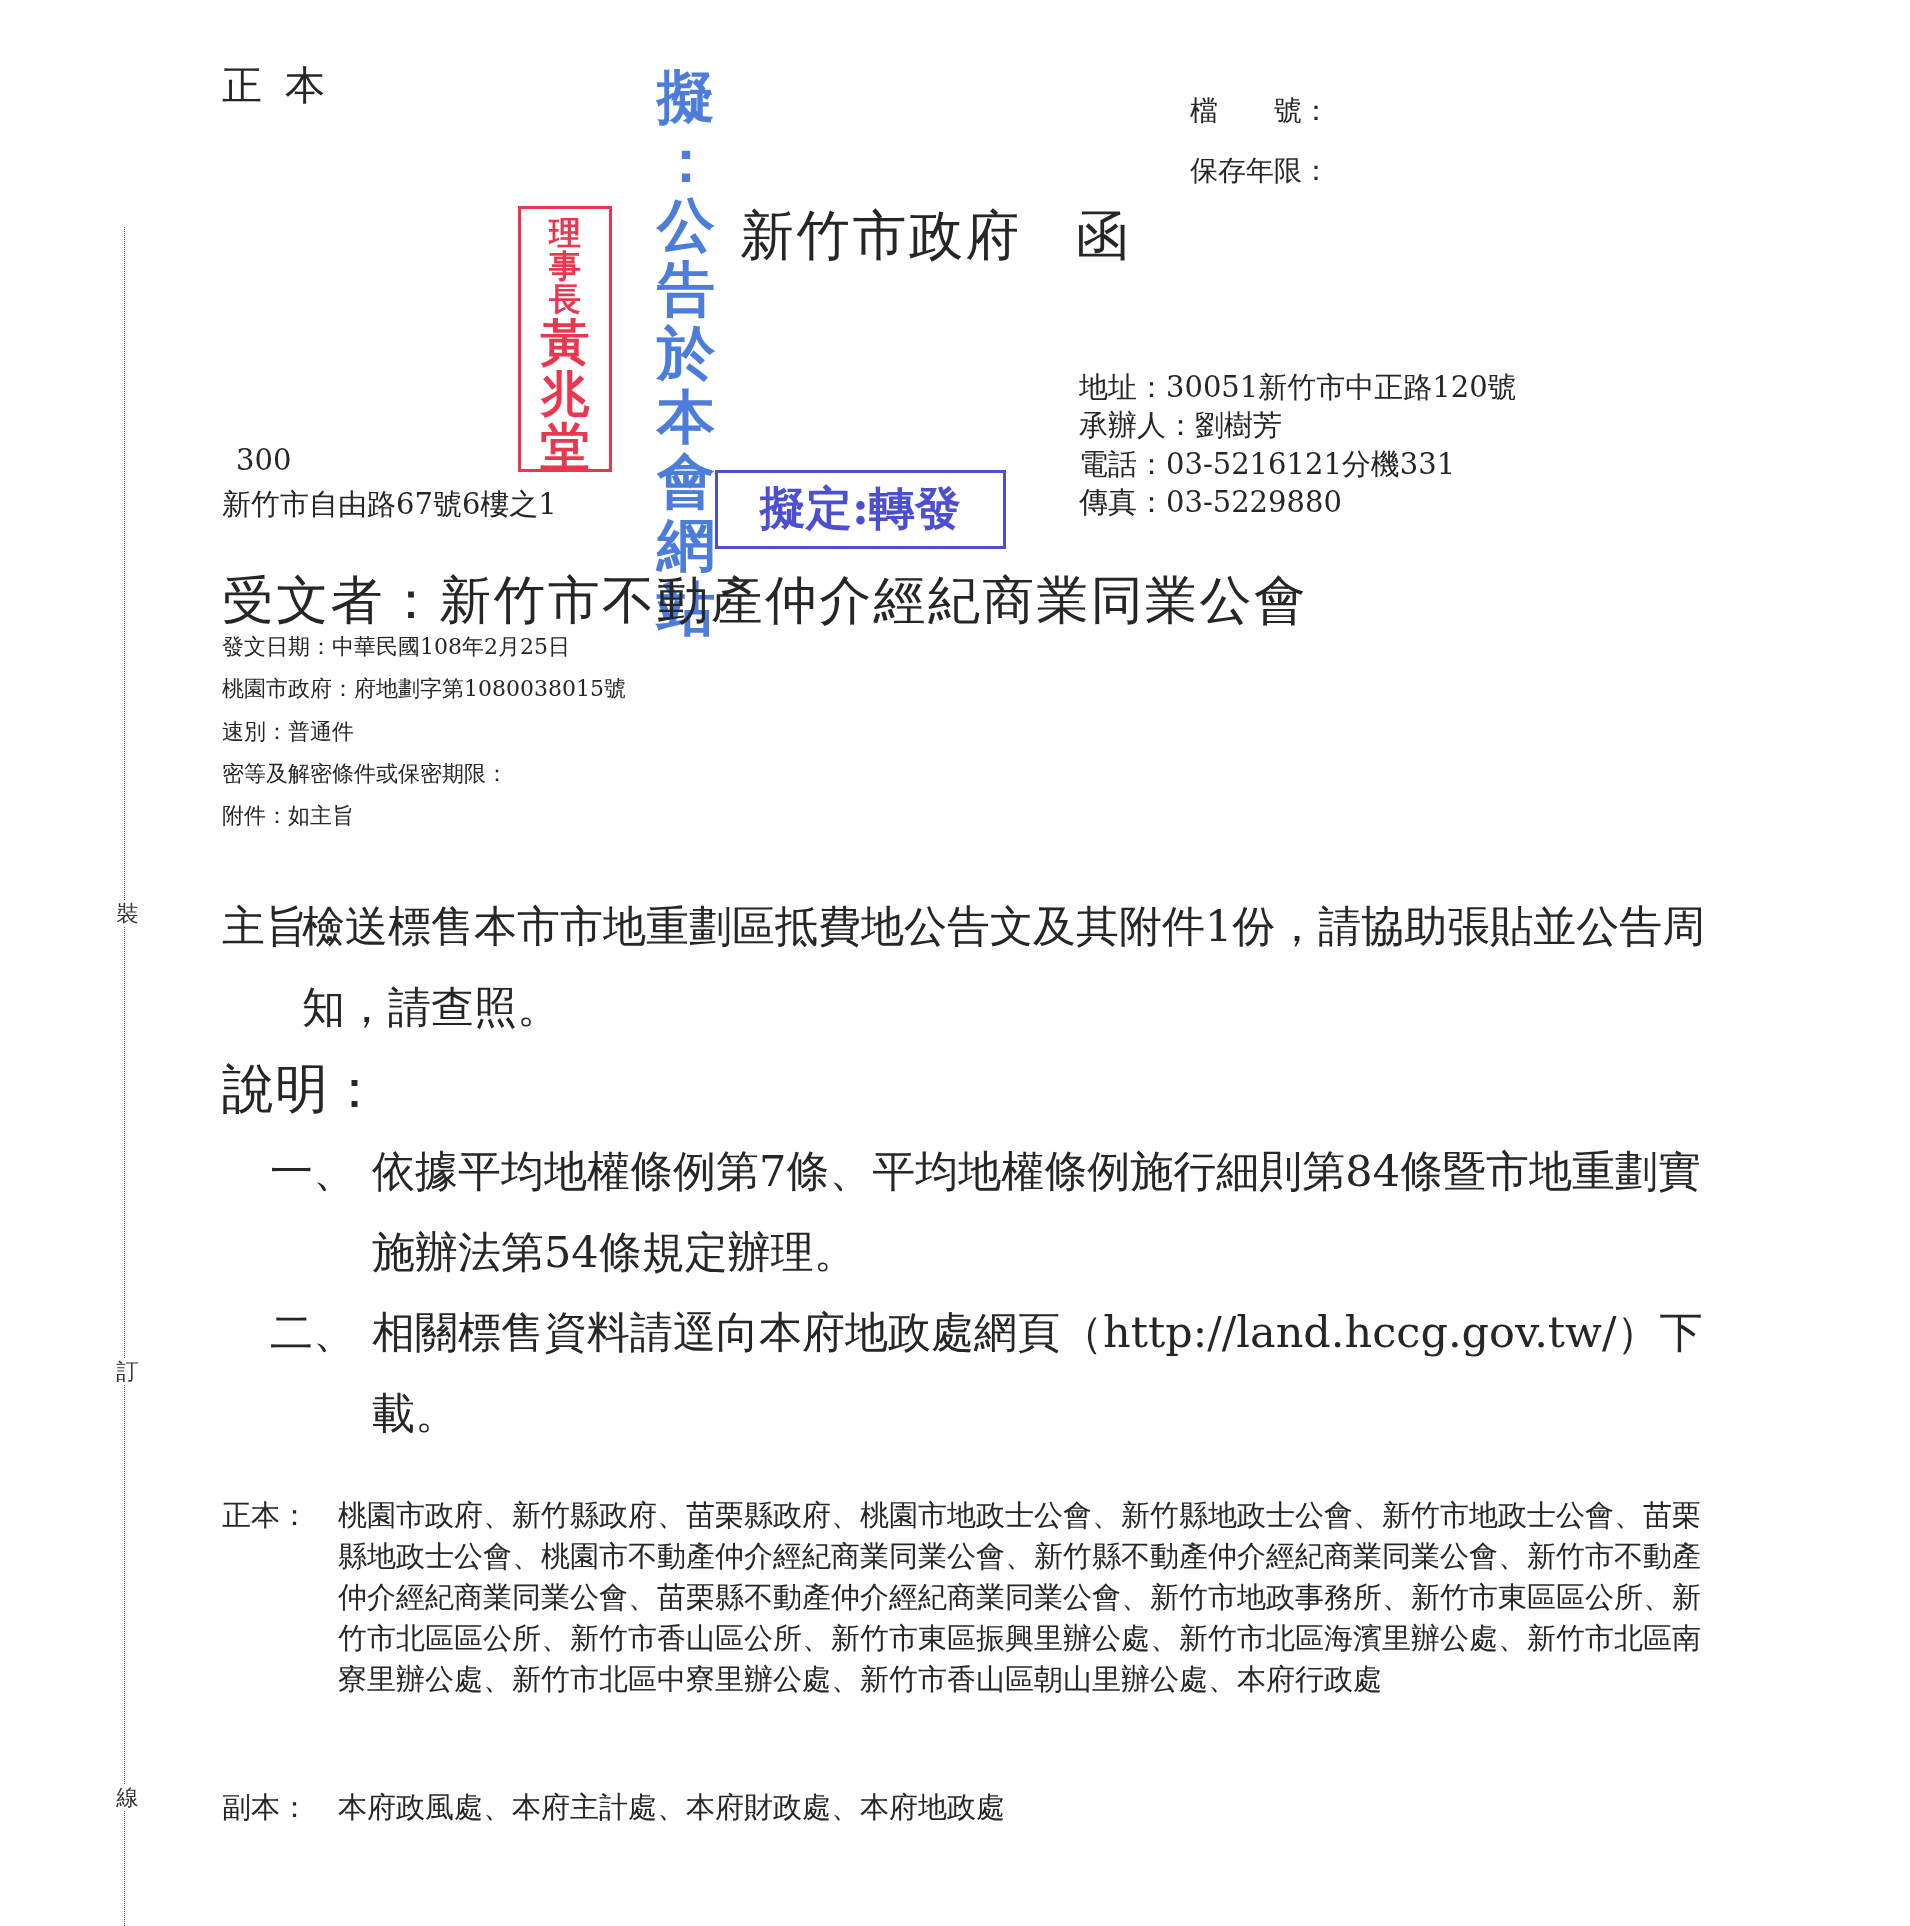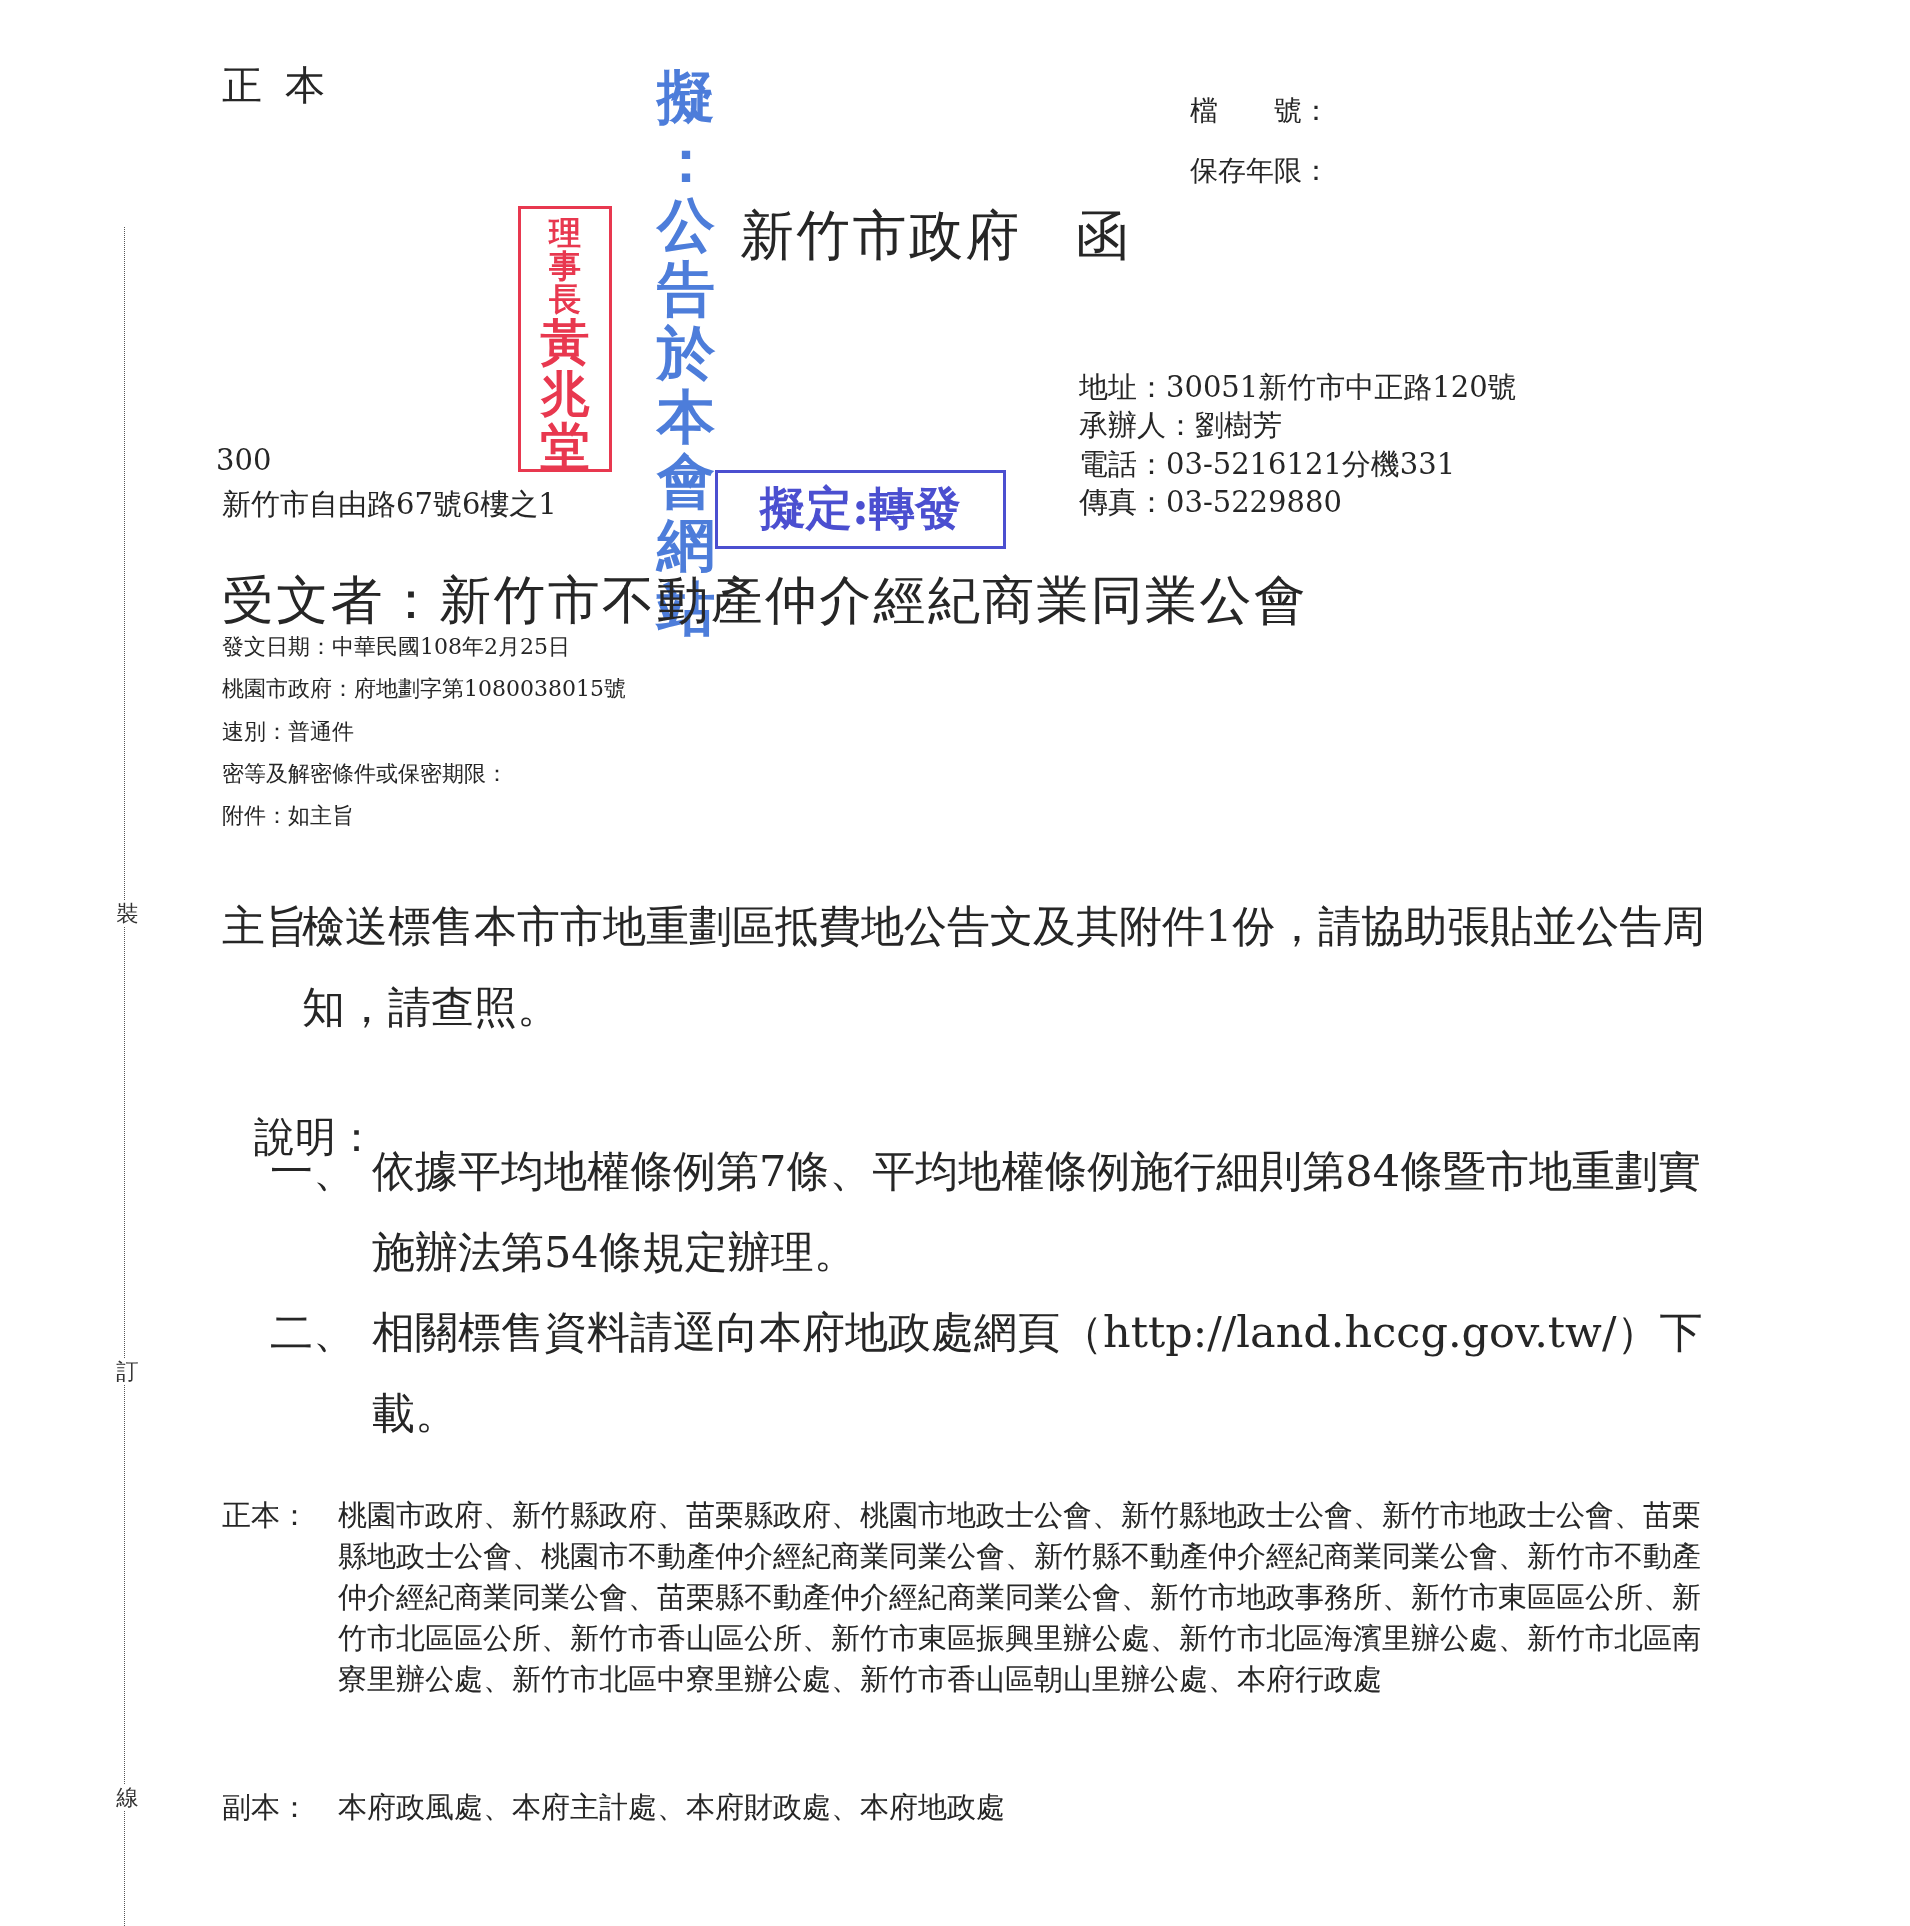--- a/index.html
+++ b/index.html
@@ -21,31 +21,31 @@
     }
 
     .copy-label { left: 222px; top: 58px; font-size: 40px; letter-spacing: 23px; }
     .meta-row { left: 1190px; font-size: 28px; }
     .meta-row .val { display: inline-block; min-width: 77px; }
 
     .gov-title { left: 740px; top: 200px; font-size: 54px; letter-spacing: 2.3px; text-align: center; }
     .gov-title .doc-type { margin-left: 54px; }
 
     .contact { left: 1079px; font-size: 29px; }
-    .sender-zip { left: 216px; top: 443px; font-size: 29px; }
+    .sender-zip { left: 236px; top: 443px; font-size: 29px; }
     .sender-addr { left: 222px; top: 485px; font-size: 29px; }
 
     .recipient { left: 222px; top: 566px; font-size: 52px; letter-spacing: 2.3px; }
     .info-row { left: 222px; font-size: 22px; }
 
     .subject { position: absolute; left: 222px; top: 886px; width: 1502px; font-size: 43px; line-height: 81px; }
     .subject .lbl { position: absolute; left: 0; top: 0; }
     .subject .txt { margin-left: 80px; display: block; }
 
-    .explain-label { left: 222px; top: 1110px; font-size: 41px; margin-left: 32px; }
+    .explain-label { left: 222px; top: 1054px; font-size: 53px; }
     .explain-item { position: absolute; left: 270px; width: 1456px; font-size: 43px; line-height: 81px; }
     .explain-item .num { position: absolute; left: 0; top: 0; }
     .explain-item .txt { margin-left: 102px; display: block; word-break: break-all; }
 
     .dist { position: absolute; left: 222px; width: 1502px; font-size: 29px; line-height: 41px; }
     .dist .lbl { position: absolute; left: 0; top: 0; }
     .dist .txt { margin-left: 116px; display: block; }
 
     
     .stamp-red {

